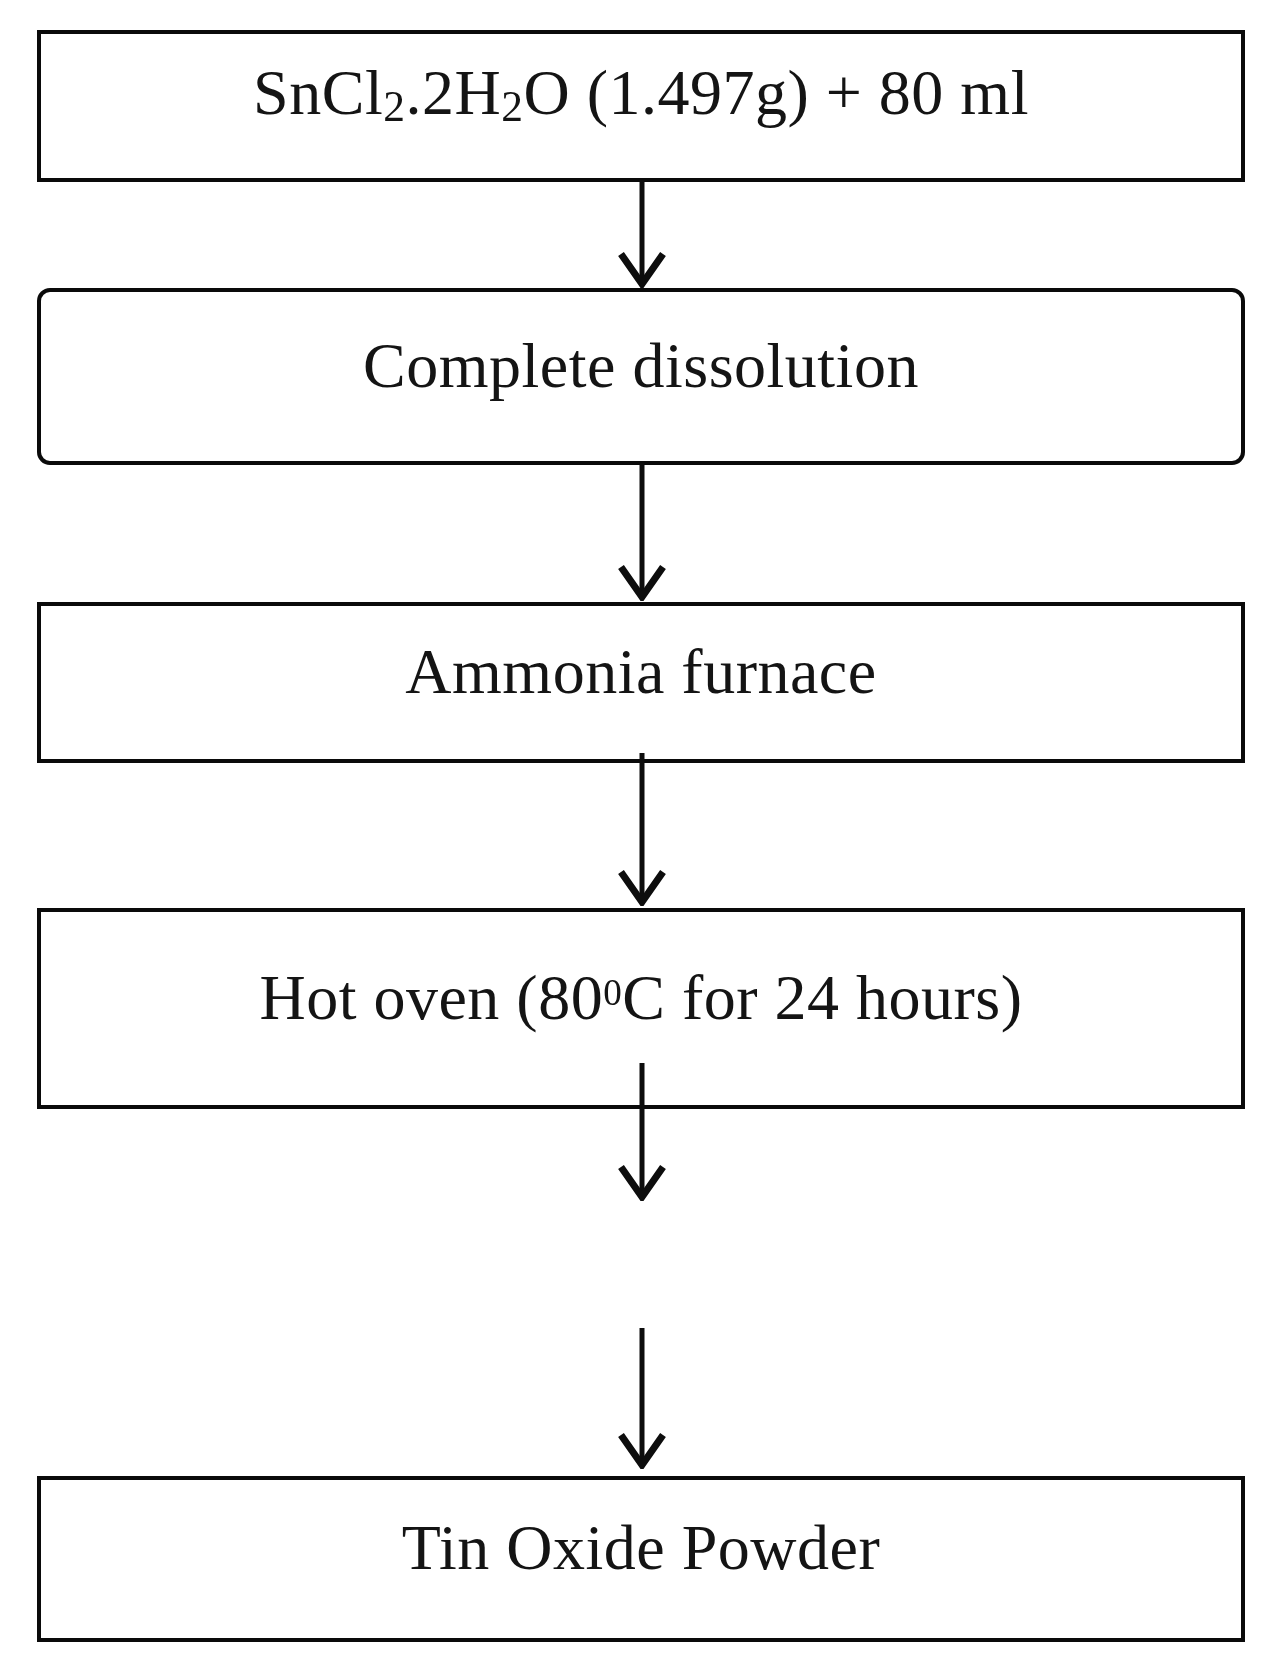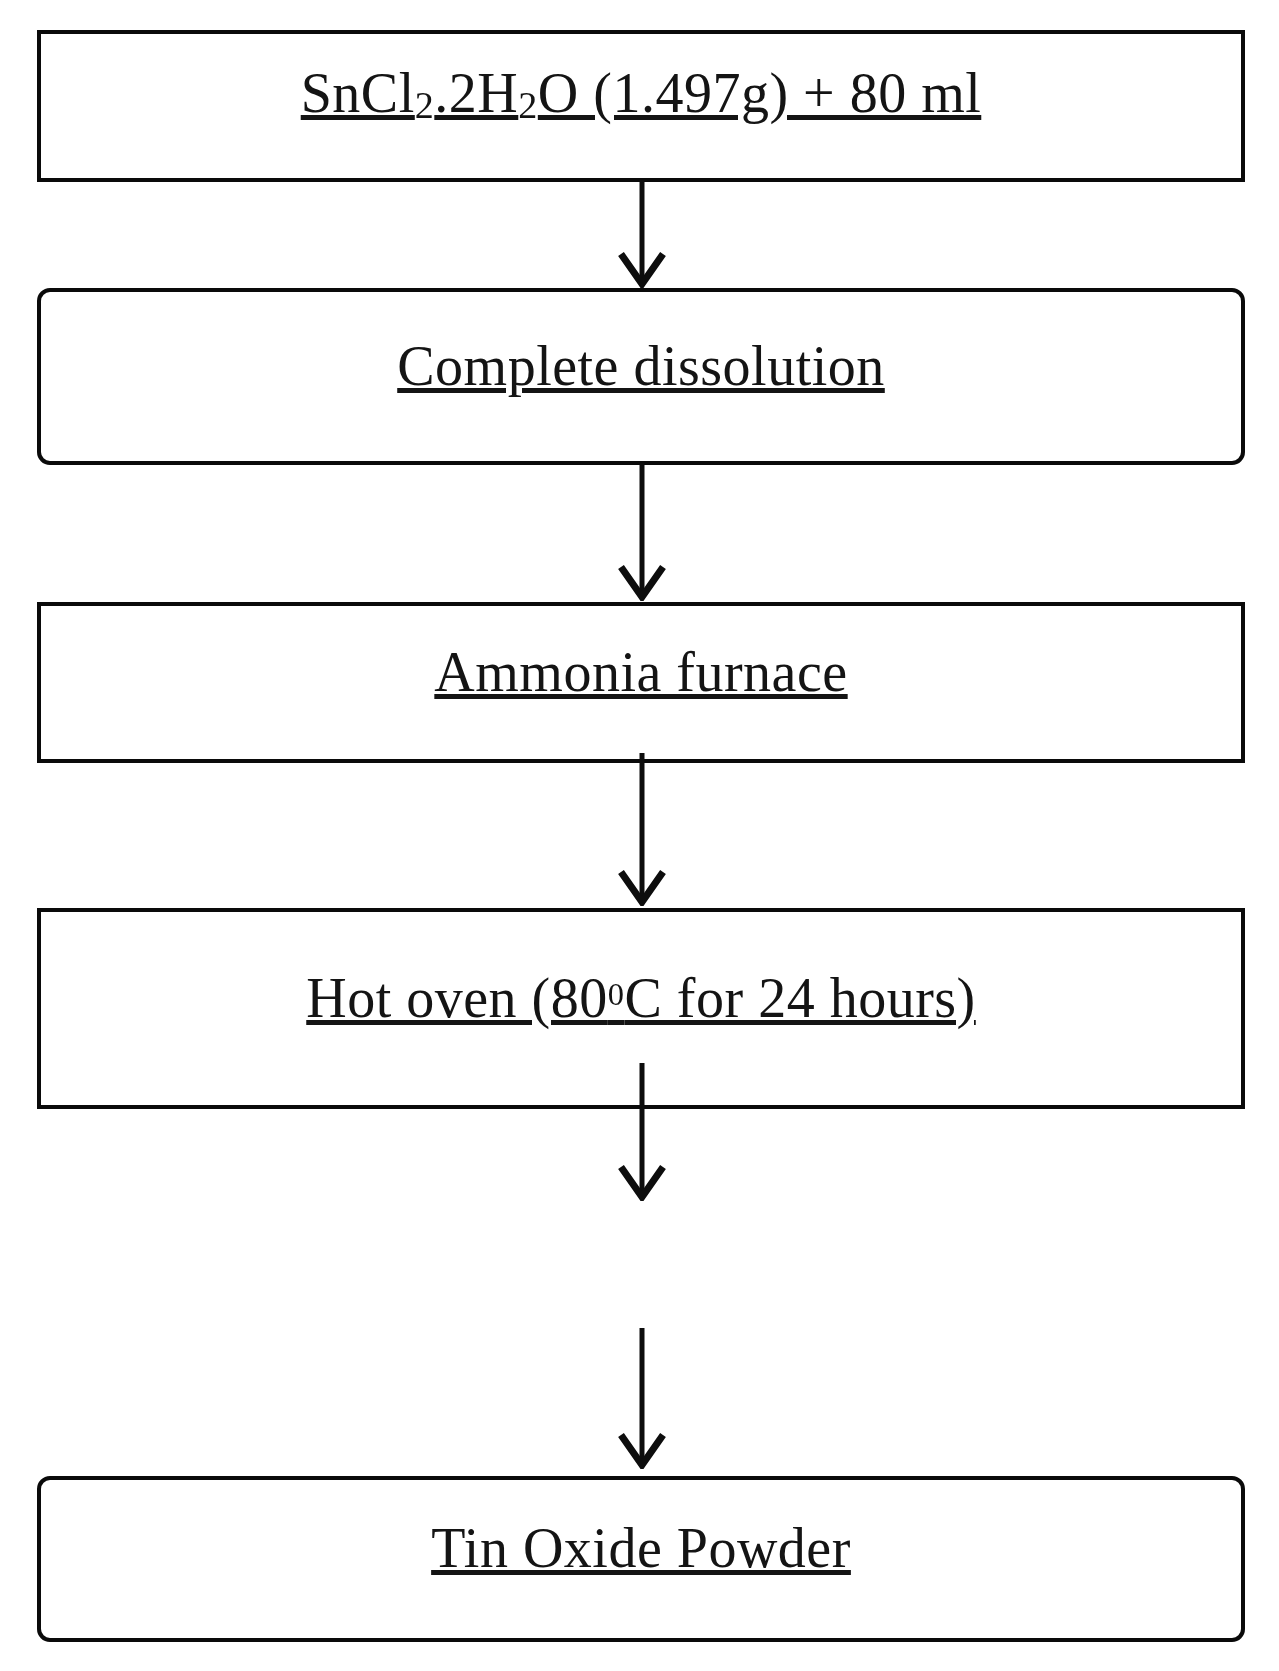--- a/index.html
+++ b/index.html
@@ -20,28 +20,27 @@
     left: 37px;
     width: 1208px;
     box-sizing: border-box;
     border: 4px solid #0a0a0a;
     background: #ffffff;
     display: flex;
     align-items: center;
     justify-content: center;
   }
   .flow-box .label {
-    font-size: 56px;
+    font-size: 64px;
     line-height: 1;
     color: #141414;
     letter-spacing: 0.5px;
     white-space: nowrap;
     transform: translateY(-11px);
     text-align: right;
-    text-decoration: underline;
   }
   .label .sub {
     font-size: 68%;
     vertical-align: -16%;
   }
   .label .sup {
     font-size: 58%;
     vertical-align: 38%;
   }
   .flow-arrow {
@@ -71,21 +70,21 @@
 
   <div class="flow-box" style="top:602px; height:161px;">
     <div class="label"><span>Ammonia furnace</span></div>
   </div>
 
   <div class="flow-box" style="top:908px; height:201px;">
     <div class="label"><span>Hot oven (80</span><span class="sup">0</span><span>C for 24 hours)</span></div>
   </div>
 
 
-  <div class="flow-box" style="top:1476px; height:166px;border-radius:13px;">
+  <div class="flow-box" style="top:1476px; height:166px;">
     <div class="label"><span>Tin Oxide Powder</span></div>
   </div>
 
   <svg class="flow-arrow" style="top:180px; height:108px;" width="60" height="108" viewBox="0 0 60 108">
     <line x1="30" y1="0" x2="30" y2="105" stroke-width="5"></line>
     <polyline points="9,74 30,104 51,74" stroke-width="7"></polyline>
   </svg>
 
   <svg class="flow-arrow" style="top:463px; height:138px;" width="60" height="138" viewBox="0 0 60 138">
     <line x1="30" y1="0" x2="30" y2="135" stroke-width="5"></line>

